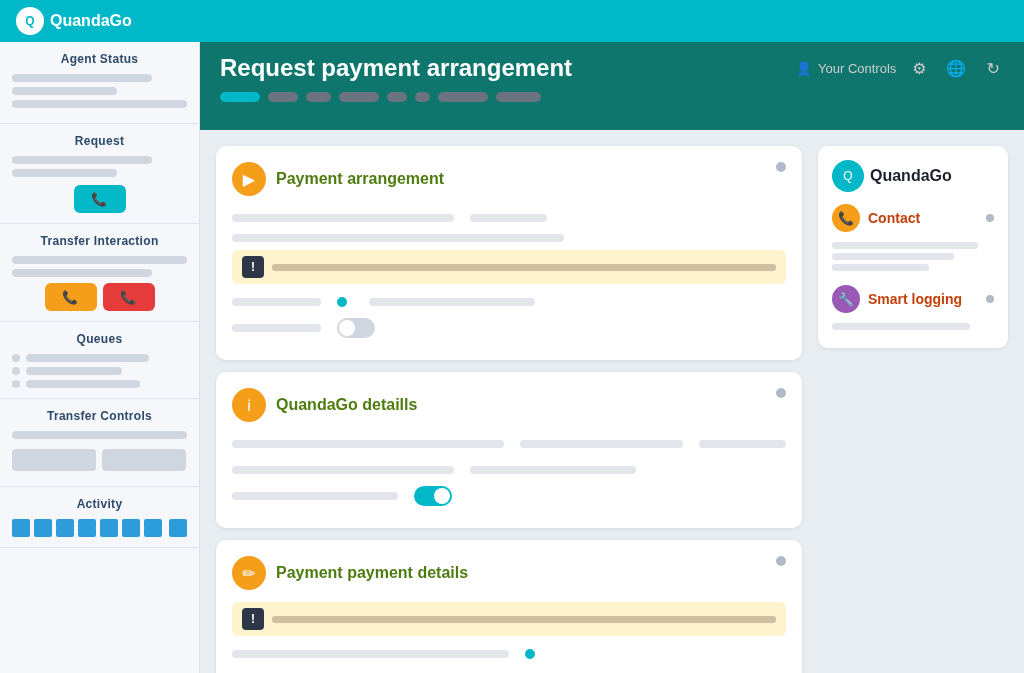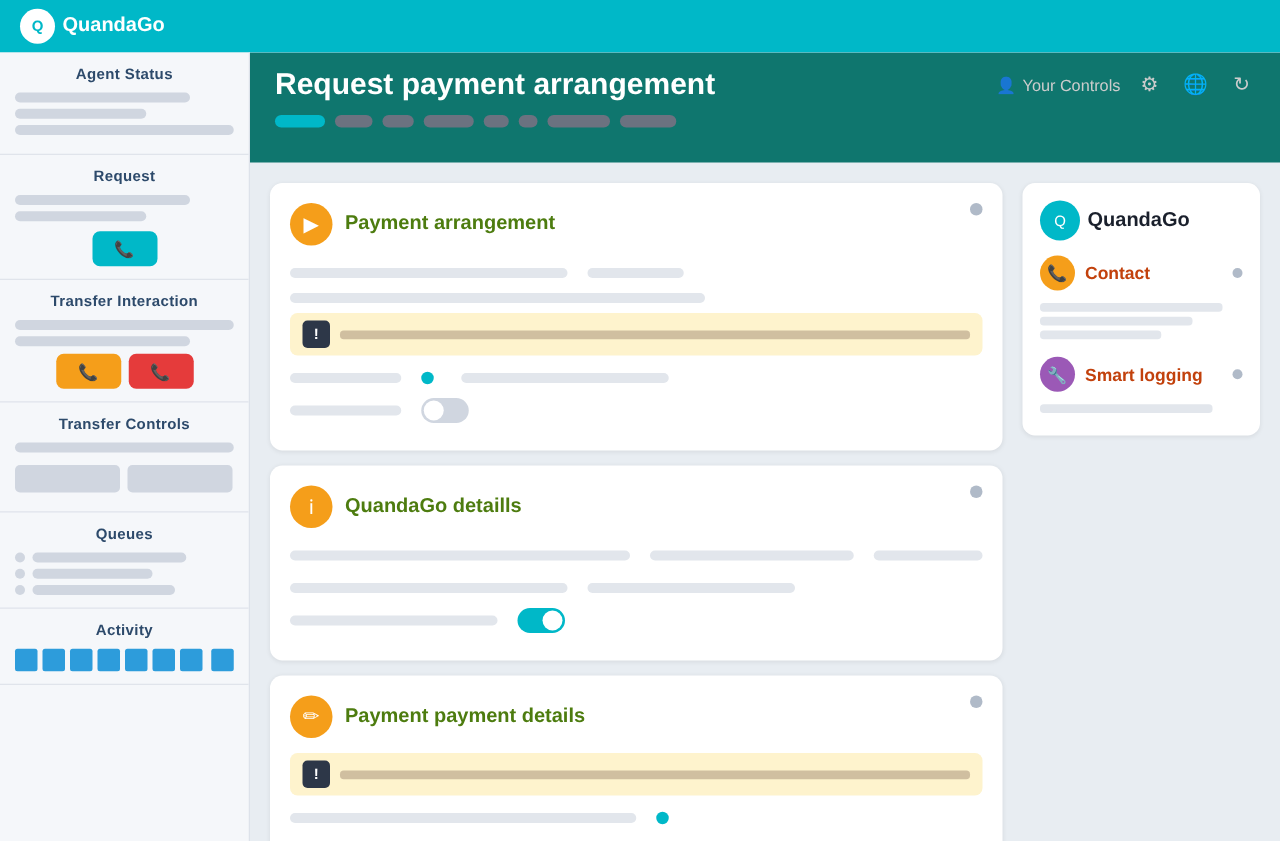--- a/index.html
+++ b/index.html
@@ -374,43 +374,43 @@
       <div class="sidebar-section-title">Transfer Interaction</div>
       <div class="sidebar-placeholder-line full"></div>
       <div class="sidebar-placeholder-line medium"></div>
       <div class="sidebar-btn-row">
         <button class="sidebar-btn orange">📞</button>
         <button class="sidebar-btn red">📞</button>
       </div>
     </div>
 
     <div class="sidebar-section">
+      <div class="sidebar-section-title">Queues</div>
+      <div style="display:flex; flex-direction:column; gap:5px;">
+        <div style="display:flex; align-items:center; gap:6px;">
+          <div style="width:8px;height:8px;background:#d0d6e0;border-radius:50%;"></div>
+          <div class="sidebar-placeholder-line" style="width:70%;margin:0;"></div>
+        </div>
+        <div style="display:flex; align-items:center; gap:6px;">
+          <div style="width:8px;height:8px;background:#d0d6e0;border-radius:50%;"></div>
+          <div class="sidebar-placeholder-line" style="width:55%;margin:0;"></div>
+        </div>
+        <div style="display:flex; align-items:center; gap:6px;">
+          <div style="width:8px;height:8px;background:#d0d6e0;border-radius:50%;"></div>
+          <div class="sidebar-placeholder-line" style="width:65%;margin:0;"></div>
+        </div>
+      </div>
+    </div>
+
+    <div class="sidebar-section">
       <div class="sidebar-section-title">Transfer Controls</div>
       <div class="sidebar-placeholder-line full"></div>
       <div style="display:flex; gap:6px; margin-top:5px;">
         <div class="sidebar-placeholder-line" style="width:48%; height:22px; border-radius:4px;"></div>
         <div class="sidebar-placeholder-line" style="width:48%; height:22px; border-radius:4px;"></div>
-      </div>
-    </div>
-
-    <div class="sidebar-section">
-      <div class="sidebar-section-title">Queues</div>
-      <div style="display:flex; flex-direction:column; gap:5px;">
-        <div style="display:flex; align-items:center; gap:6px;">
-          <div style="width:8px;height:8px;background:#d0d6e0;border-radius:50%;"></div>
-          <div class="sidebar-placeholder-line" style="width:70%;margin:0;"></div>
-        </div>
-        <div style="display:flex; align-items:center; gap:6px;">
-          <div style="width:8px;height:8px;background:#d0d6e0;border-radius:50%;"></div>
-          <div class="sidebar-placeholder-line" style="width:55%;margin:0;"></div>
-        </div>
-        <div style="display:flex; align-items:center; gap:6px;">
-          <div style="width:8px;height:8px;background:#d0d6e0;border-radius:50%;"></div>
-          <div class="sidebar-placeholder-line" style="width:65%;margin:0;"></div>
-        </div>
       </div>
     </div>
 
     <div class="sidebar-section">
       <div class="sidebar-section-title">Activity</div>
       <div class="sidebar-squares-row">
         <div class="sidebar-sm-square"></div>
         <div class="sidebar-sm-square"></div>
         <div class="sidebar-sm-square"></div>
         <div class="sidebar-sm-square"></div>

